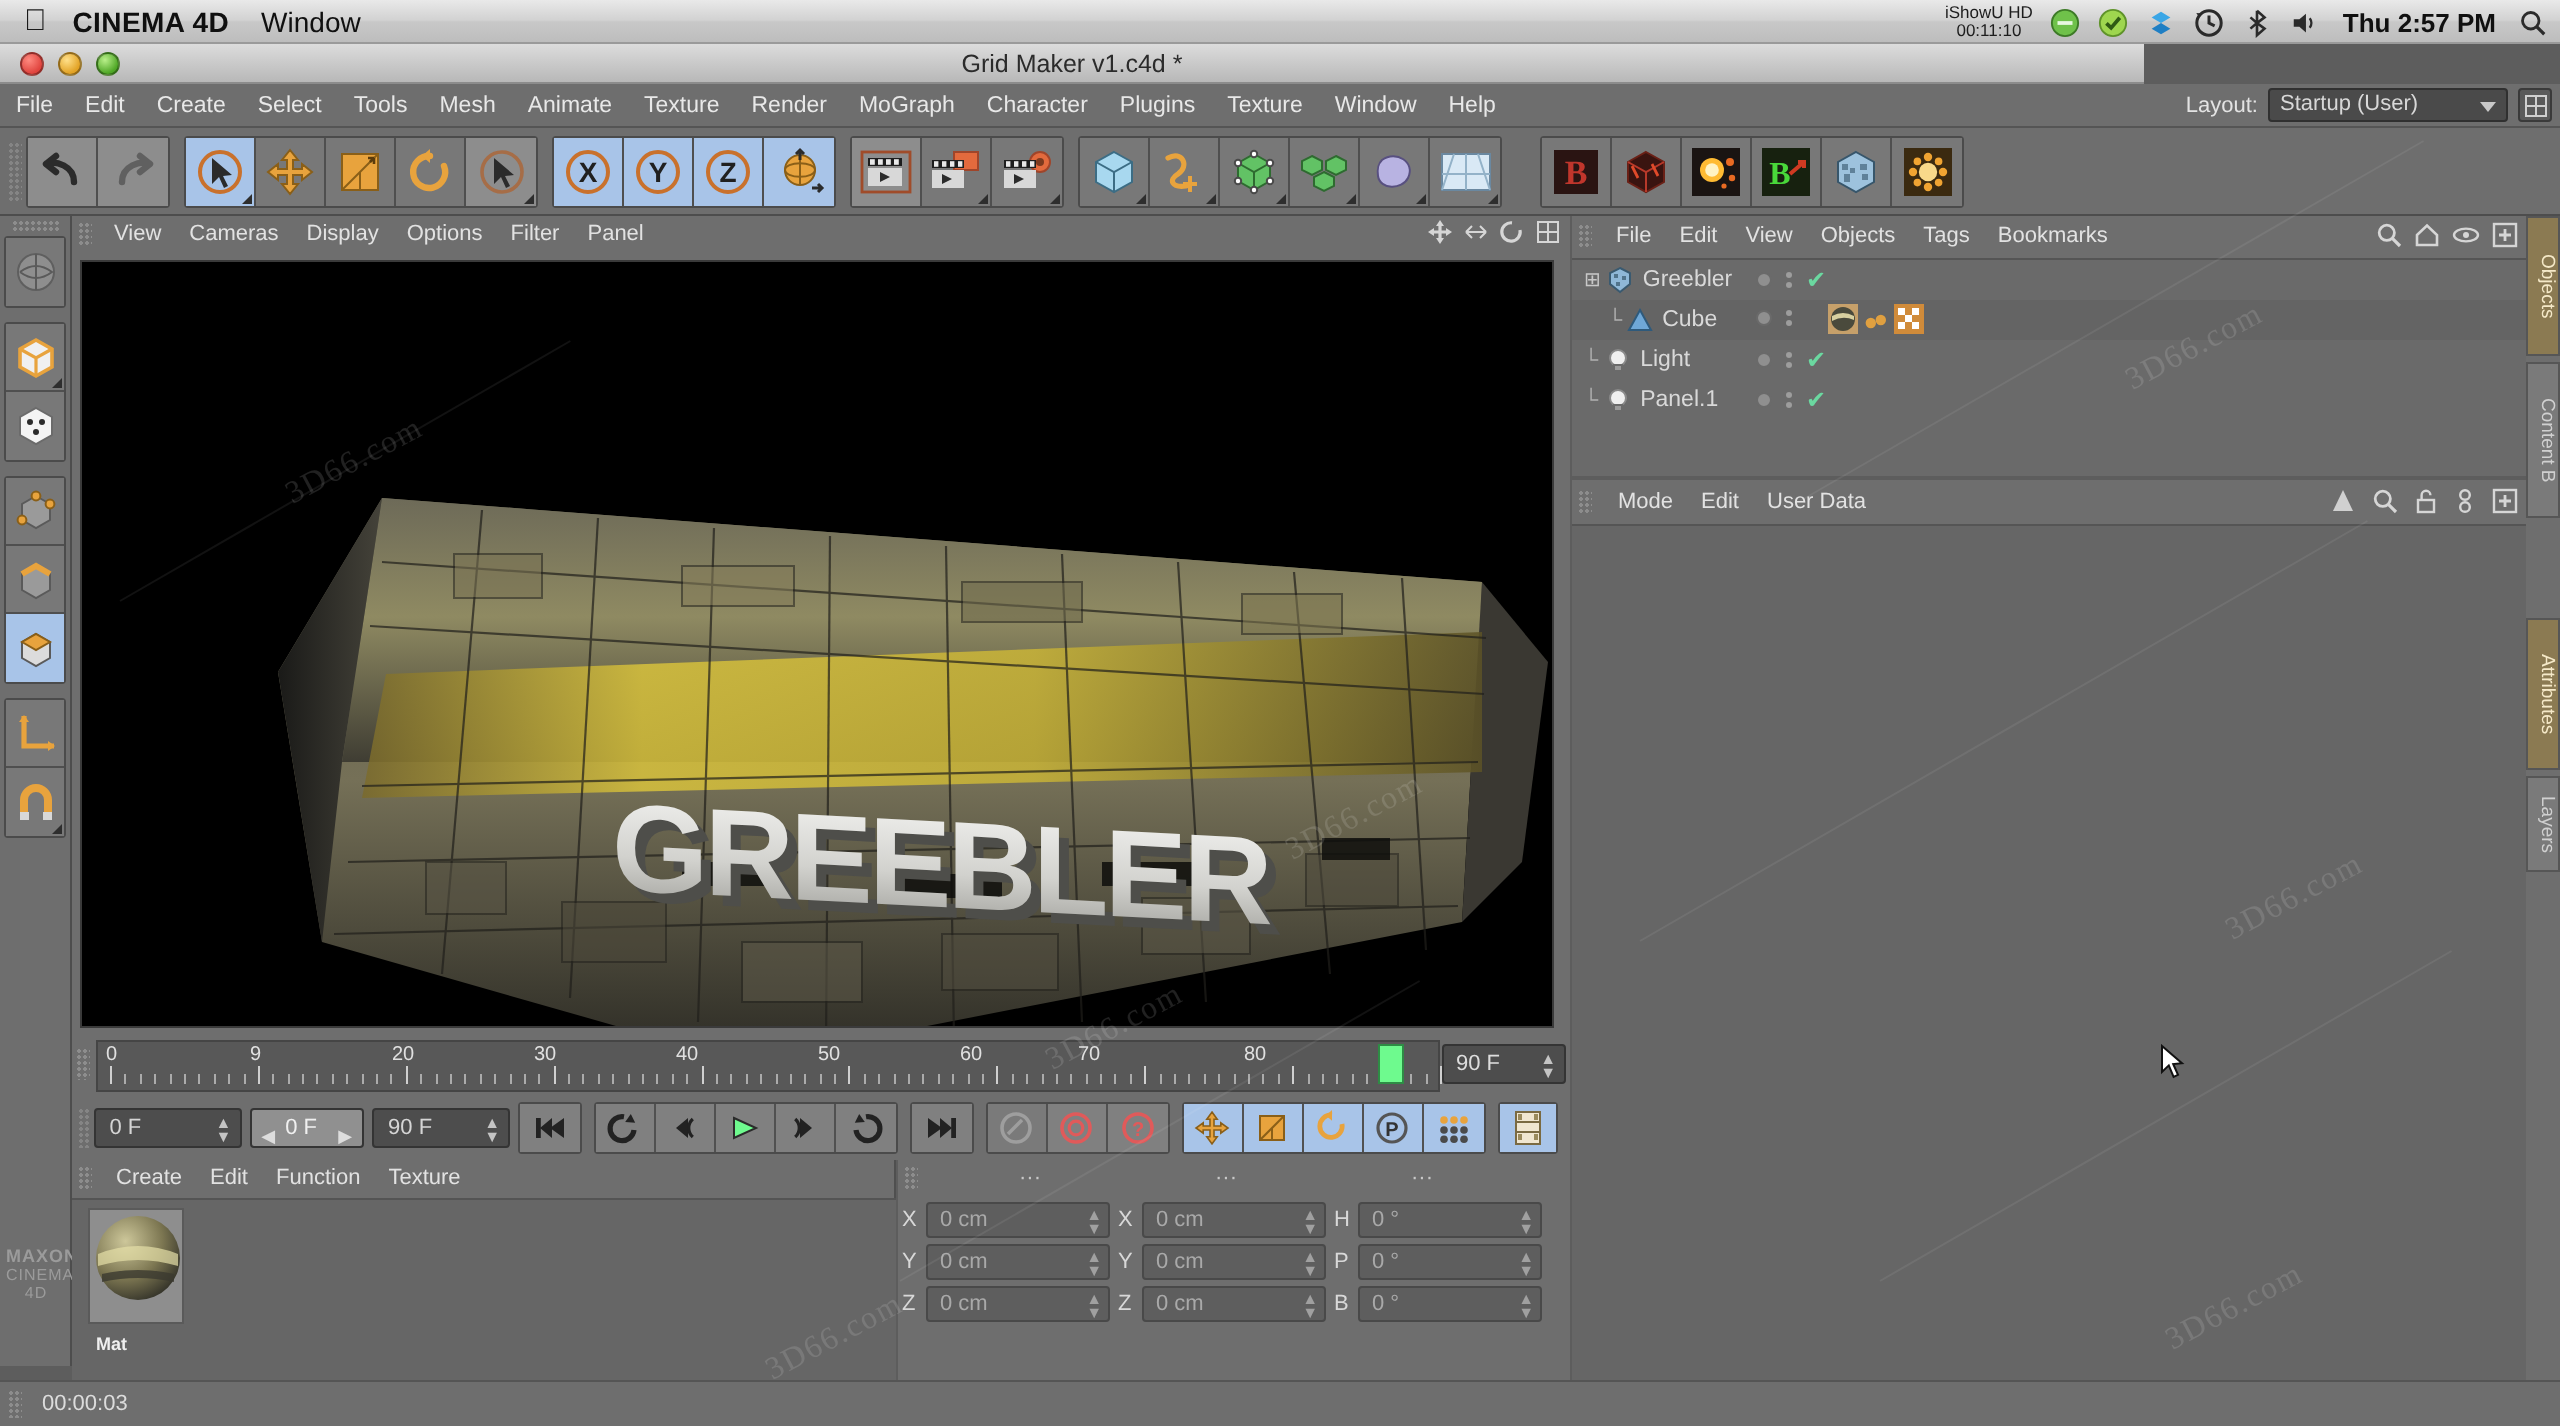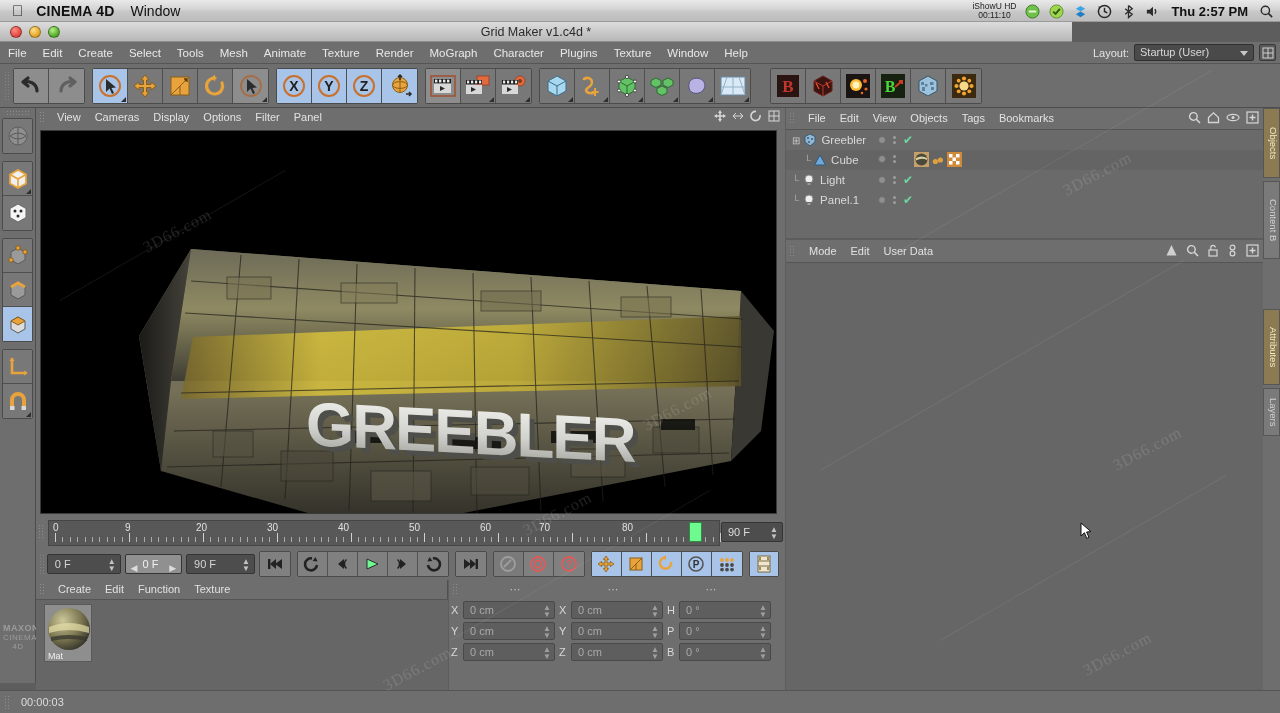--- a/index.html
+++ b/index.html
@@ -140,21 +140,21 @@
   .tb2.dim{ background:#7a7a7a; }
 
   
   .matmgr { position:absolute; left:36px; top:580px; width:412px; height:110px; background:#6e6e6e; border-right:1px solid #4f4f4f;}
   .mm-menu { height:18px; display:flex; align-items:center; padding-left:3px; }
   .mm-menu .mgrip { width:7px; height:12px; background-image: radial-gradient(#8d8d8d 1px, transparent 1px); background-size:3px 3px; margin-right:5px;}
   .mm-menu .mi { font-size:11px; color:#e2e2e2; padding:0 7px;}
   .mm-body { position:absolute; left:0; top:19px; width:412px; height:91px; background:#666; border-top:1px solid #545454;}
   .mat-chip { position:absolute; left:8px; top:4px; width:48px; height:58px; background:#8e8e8e; border:1px solid #5a5a5a; padding:2px;}
   .mat-sphere { width:44px; height:44px; border-radius:50%; overflow:hidden; position:relative;}
-  .mat-name { font-size:9px; color:#efefef; text-align:left; margin-top:0px; padding-left:1px;}
+  .mat-name { font-size:9px; color:#efefef; text-align:left; margin-top:16px; padding-left:1px;font-weight:bold;}
 
   
   .coord { position:absolute; left:449px; top:580px; width:336px; height:110px; background:#6e6e6e;}
   .co-head { height:18px; display:flex; align-items:center; padding-left:3px; color:#c9c9c9; font-size:11px;}
   .co-head .cgrip { width:7px; height:12px; background-image: radial-gradient(#8d8d8d 1px, transparent 1px); background-size:3px 3px; margin-right:8px;}
   .co-h1{ width:96px; text-align:center;} .co-h2{ width:100px; text-align:center;} .co-h3{ width:96px; text-align:center;}
   .co-rows { position:absolute; left:2px; top:20px; }
   .co-row { display:flex; align-items:center; height:20px; margin-bottom:1px; }
   .co-lbl { width:12px; font-size:11px; color:#d8d8d8; text-align:left; }
   .co-in { width:92px; height:18px; background:#5e5e5e; border:1px solid #494949; border-radius:2px;

